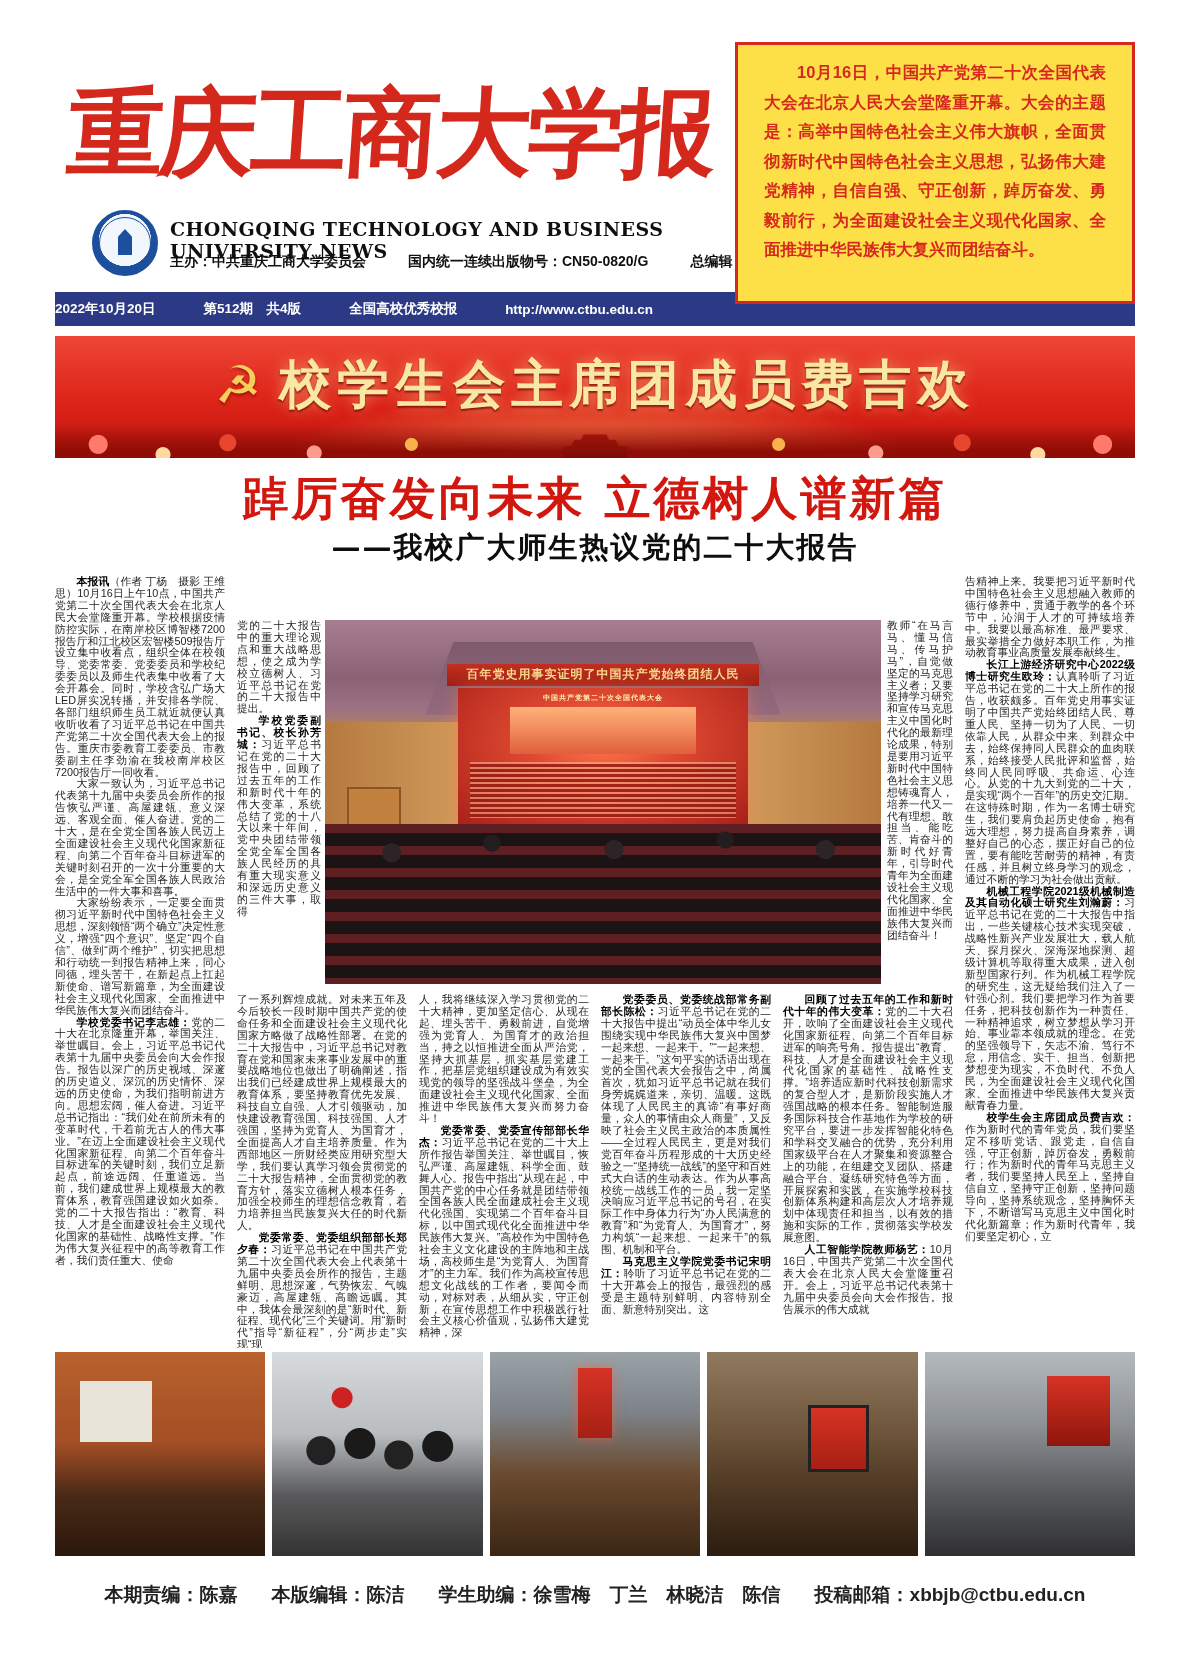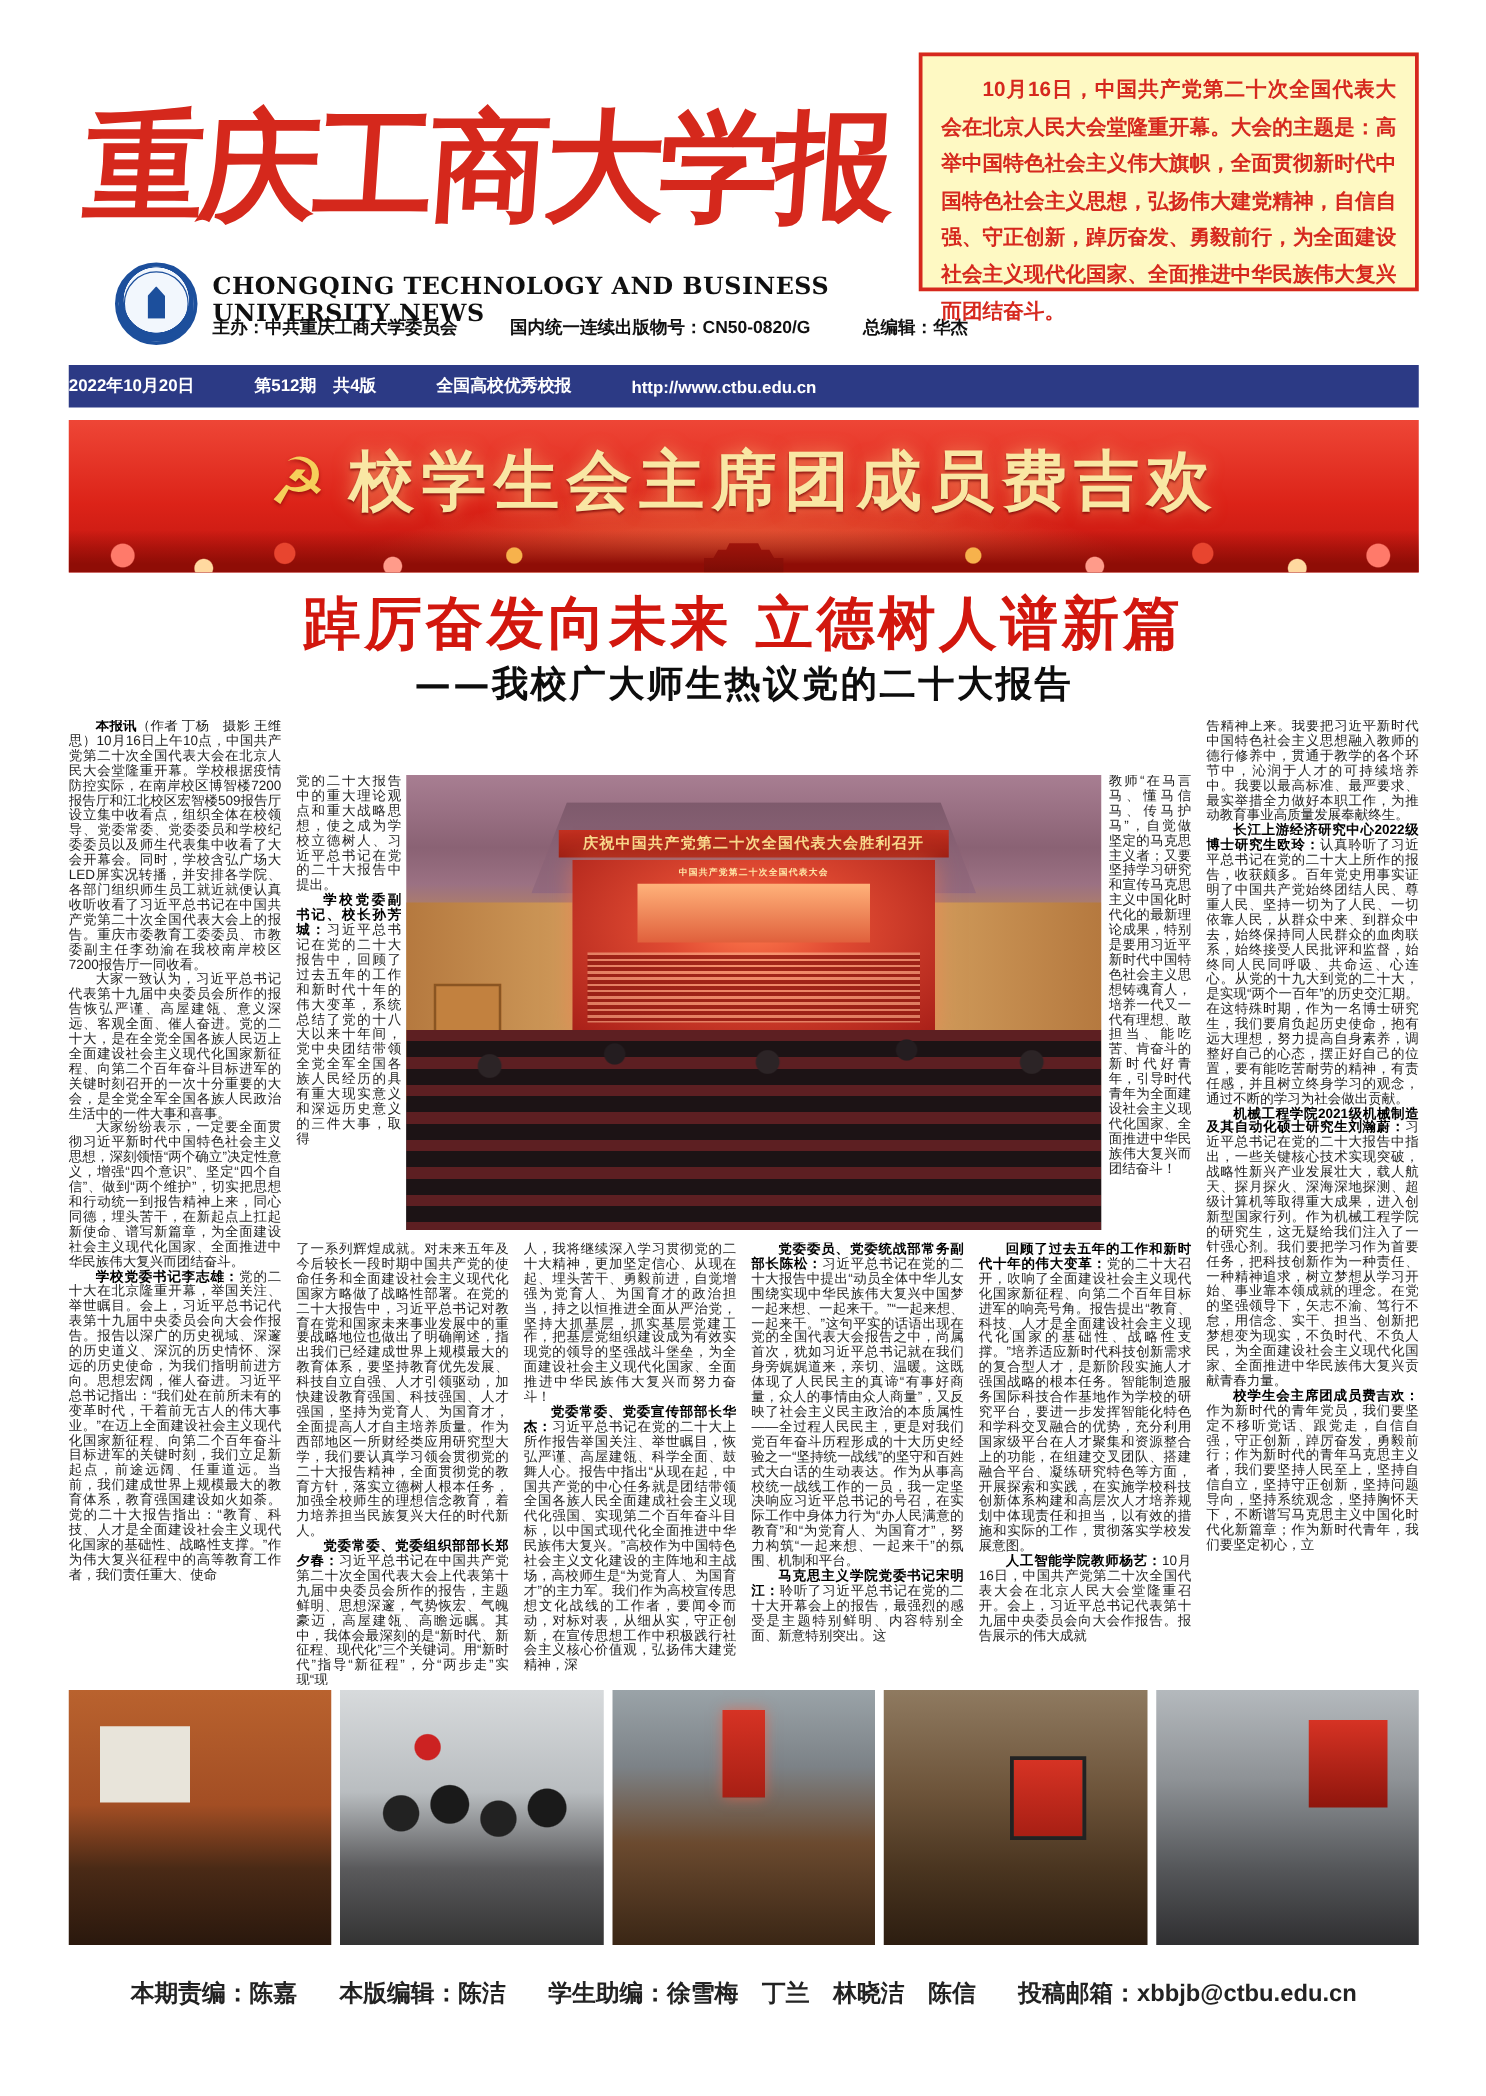--- a/index.html
+++ b/index.html
@@ -21,22 +21,22 @@
   .mast-meta{left:170px;top:253px;width:650px;display:flex;gap:42px;
     font-size:14px;font-weight:bold;color:#101010;white-space:nowrap;}
 
   
   .info-bar{left:55px;top:292px;width:1080px;height:34px;background:#2c3a85;
     display:flex;align-items:center;gap:48px;box-sizing:border-box;
     color:#fff;font-size:13.5px;font-weight:bold;white-space:nowrap;}
   .info-bar a{color:#fff;text-decoration:none;}
 
   
-  .congress-box{left:735px;top:42px;width:400px;height:191px;background:#fef9c3;
-    border:3px solid #d6281e;box-sizing:border-box;padding:13px 15px;z-index:6;}
+  .congress-box{left:735px;top:42px;width:400px;height:262px;background:#fde047;
+    border:3px solid #d6281e;box-sizing:border-box;padding:13px 26px;z-index:6;}
   .congress-box p{margin:0;color:#d6281e;font-weight:bold;font-size:16.5px;
     line-height:29.5px;text-indent:2em;text-align:justify;}
 
   
   .banner{left:55px;top:336px;width:1080px;height:122px;overflow:hidden;
     background:radial-gradient(ellipse at 50% 120%,#ff9d5e 0%,rgba(255,157,94,0) 45%),
                linear-gradient(180deg,#ee4636 0%,#dc2318 55%,#c01510 100%);}
   .banner-row{position:absolute;left:0;right:0;top:14px;display:flex;justify-content:center;
     align-items:center;gap:18px;}
   .banner-emblem{font-size:52px;color:#f6cf5a;text-shadow:0 2px 3px rgba(120,0,0,.6);}
@@ -190,21 +190,21 @@
   <div class="col c2n">
       <p class="para noindent">党的二十大报告中的重大理论观点和重大战略思想，使之成为学校立德树人、习近平总书记在党的二十大报告中提出。</p>
       <p class="para"><strong class="lead">学校党委副书记、校长孙芳城：</strong>习近平总书记在党的二十大报告中，回顾了过去五年的工作和新时代十年的伟大变革，系统总结了党的十八大以来十年间，党中央团结带领全党全军全国各族人民经历的具有重大现实意义和深远历史意义的三件大事，取得</p>
     </div>
 
   <div class="photo" style="position:absolute;">
     <div class="ceilpanel"></div>
     <div class="wall-l"></div>
     <div class="wall-r"></div>
     <div class="door"></div>
-    <div class="screen-banner">庆祝中国共产党第二十次全国代表大会胜利召开</div>
+    <div class="screen-banner">百年党史用事实证明了中国共产党始终团结人民</div>
     <div class="screen">
       <div class="stitle">中国共产党第二十次全国代表大会</div>
       <div class="stage"></div>
       <div class="crowd"></div>
     </div>
     <div class="audience"></div>
   </div>
 
   <div class="col c5n">
       <p class="para noindent">教师“在马言马、懂马信马、传马护马”，自觉做坚定的马克思主义者；又要坚持学习研究和宣传马克思主义中国化时代化的最新理论成果，特别是要用习近平新时代中国特色社会主义思想铸魂育人，培养一代又一代有理想、敢担当、能吃苦、肯奋斗的新时代好青年，引导时代青年为全面建设社会主义现代化国家、全面推进中华民族伟大复兴而团结奋斗！</p>

